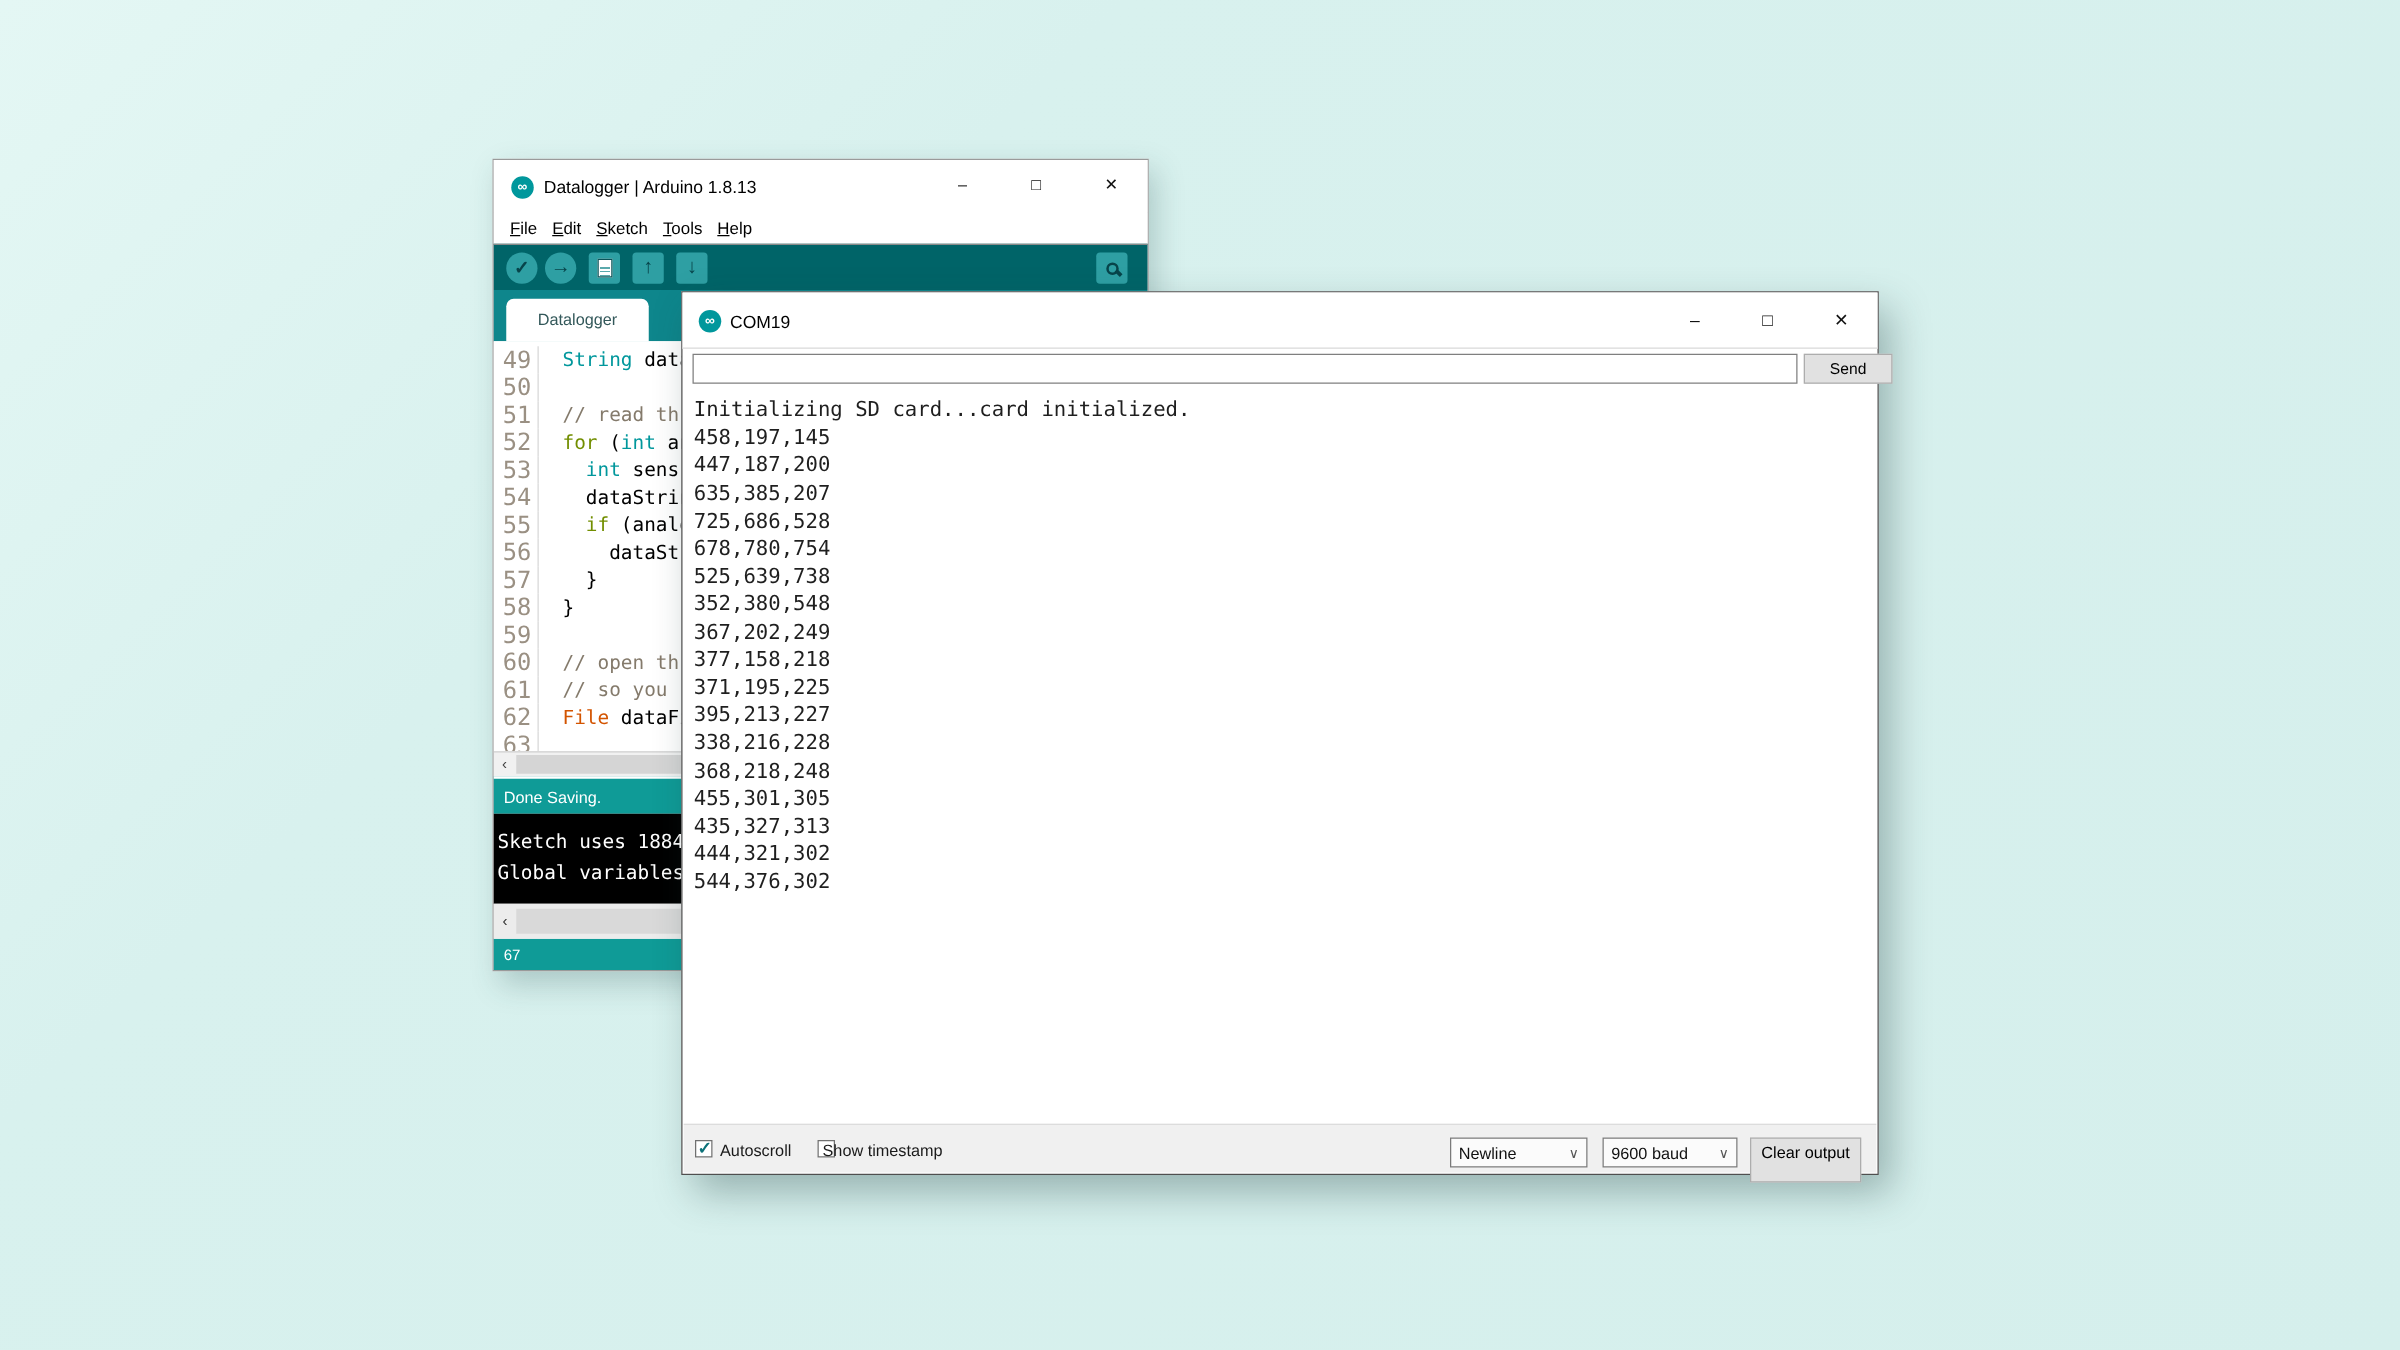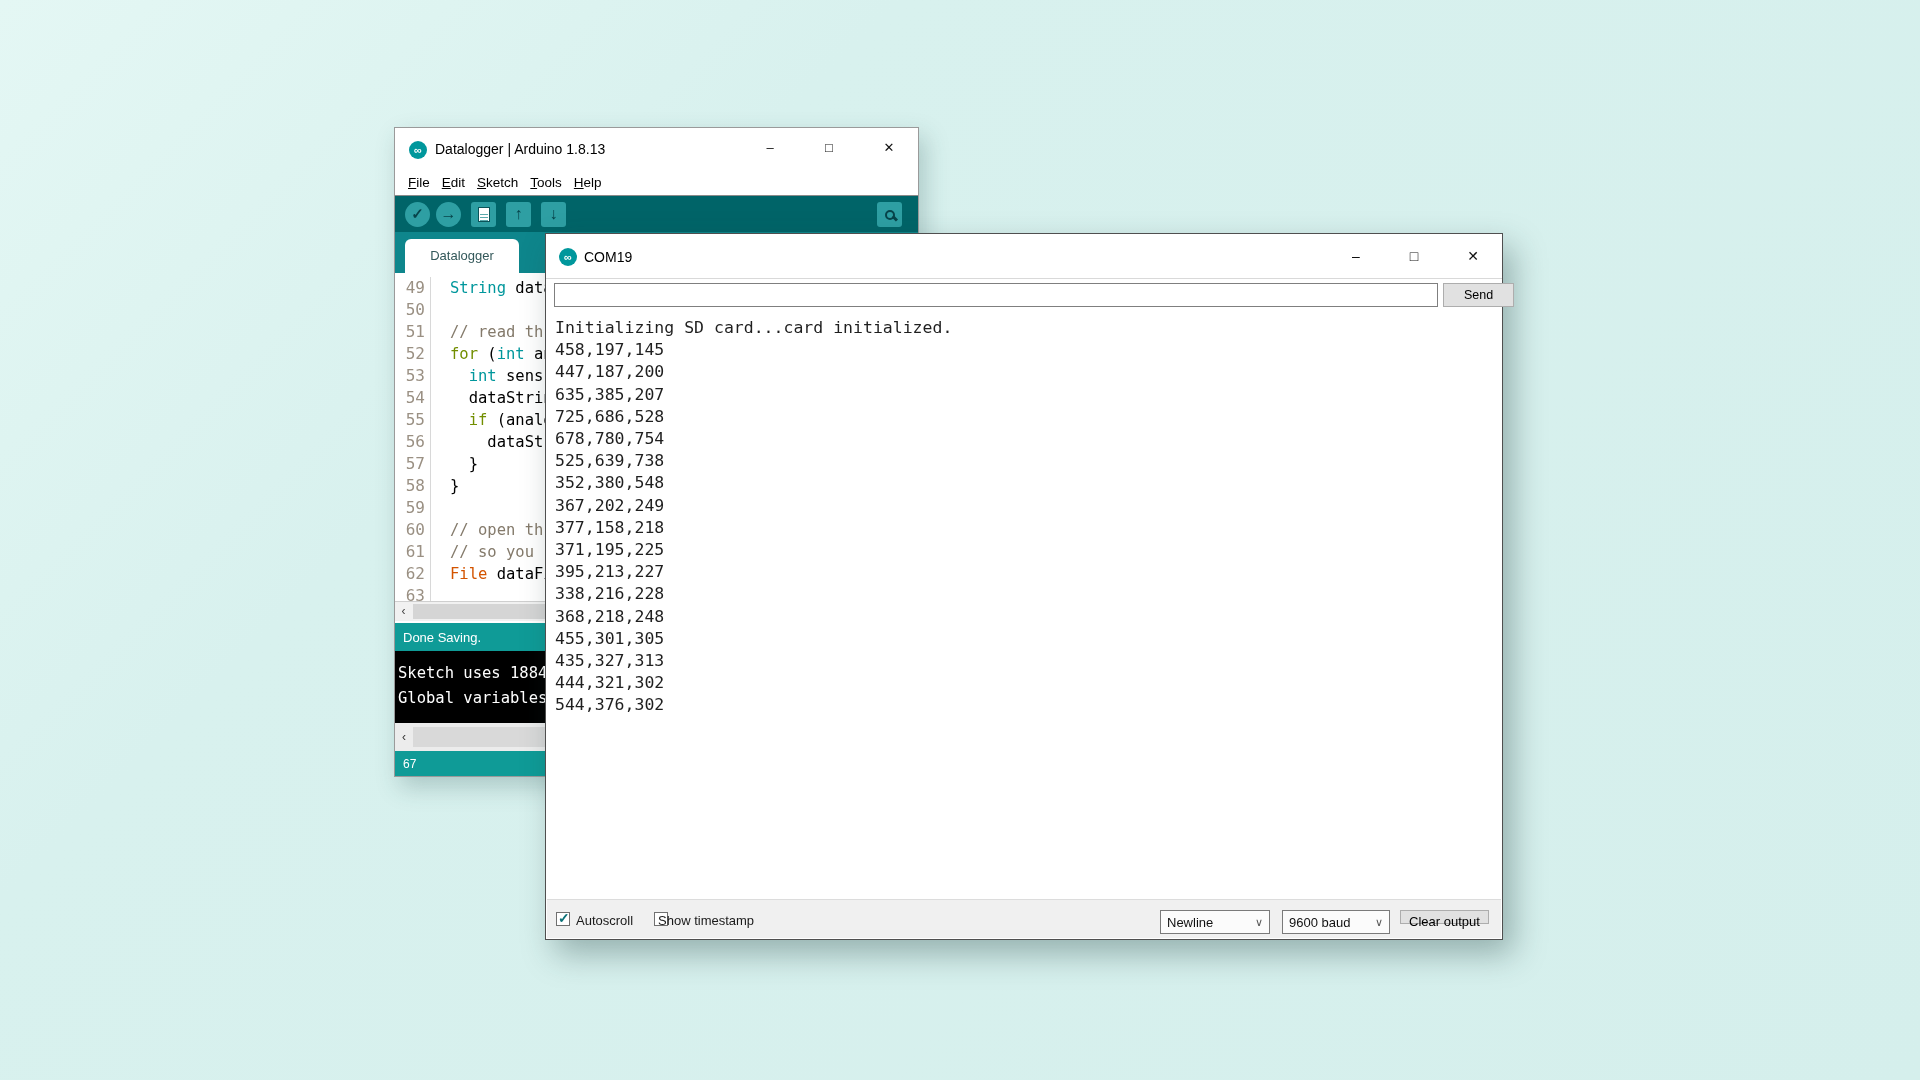--- a/index.html
+++ b/index.html
@@ -53,21 +53,21 @@
   .mag::after { content:""; position:absolute; width:6px; height:2.5px; background:#07444a;
                 right:-5px; bottom:-2px; transform:rotate(45deg); }
 
   #ide .tabbar { height:41px; background:#0e868c; position:relative; }
   #ide .tab { position:absolute; left:10px; bottom:0; width:114px; height:34px;
               background:#fff; border-radius:6px 6px 0 0; text-align:center;
               line-height:34px; font-size:13px; color:#33585a; }
 
   #ide .editor { position:relative; height:328px; background:#fff; overflow:hidden; }
   .code-row { display:flex; height:22px; line-height:22px; font-size:15.5px; white-space:pre; }
-  .gutter-no { width:30px; text-align:right; color:#9a9083; font-size:16px; flex:0 0 30px; }
+  .gutter-no { width:30px; text-align:right; color:#9a9083; font-size:19px; flex:0 0 30px; }
   .gutter-sep { width:6px; border-right:1px solid #d8d8d8; flex:0 0 6px; margin-right:0; }
   .code-text { padding-left:19px; }
   .editor-pad { padding-top:4px; }
   .c-kw1 { color:#00979c; } .c-kw2 { color:#d35400; } .c-kw3 { color:#728e00; }
   .c-com { color:#847a6b; } .c-pl { color:#000; }
 
   .hscroll { height:20px; background:#f1f1f1; border-top:1px solid #cfcfcf; position:relative; }
   .hscroll .larr { position:absolute; left:0; top:0; width:17px; height:19px; color:#444;
                    font-size:12px; text-align:center; line-height:19px; }
   .hscroll .thumb { position:absolute; left:18px; top:2px; width:300px; height:15px; background:#d5d5d5; }
@@ -113,21 +113,21 @@
          top:12px; }
   .chk .mark { position:absolute; left:1px; top:-3px; color:#0c7178; font-size:14px; font-weight:bold; }
   .chk-label { position:absolute; top:13px; font-size:13px; color:#1a1a1a; }
   #autoscroll-chk { left:9px; } #autoscroll-label { left:29px; }
   #timestamp-chk { left:107px; } #timestamp-label { left:111px; }
   .combo { position:absolute; top:10px; height:24px; background:#fbfbfb; border:1px solid #7a7a7a;
            font-size:13px; color:#111; display:flex; align-items:center; padding:0 6px; }
   .combo .chev { margin-left:auto; color:#555; font-size:11px; }
   #lineending-combo { left:613px; width:110px; }
   #baud-combo { left:735px; width:108px; }
-  #clear-btn { position:absolute; left:853px; top:10px; width:89px; height:14px;
+  #clear-btn { position:absolute; left:853px; top:10px; width:89px; height:36px;
                background:#e1e1e1; border:1px solid #adadad; font-size:13px; color:#000;
                text-align:center; line-height:22px; }
 </style>
 </head>
 <body>
 
 <div class="window" id="ide">
   <div class="titlebar">
     <div class="app-icon">∞</div>
     <div class="title-text">Datalogger | Arduino 1.8.13</div>

